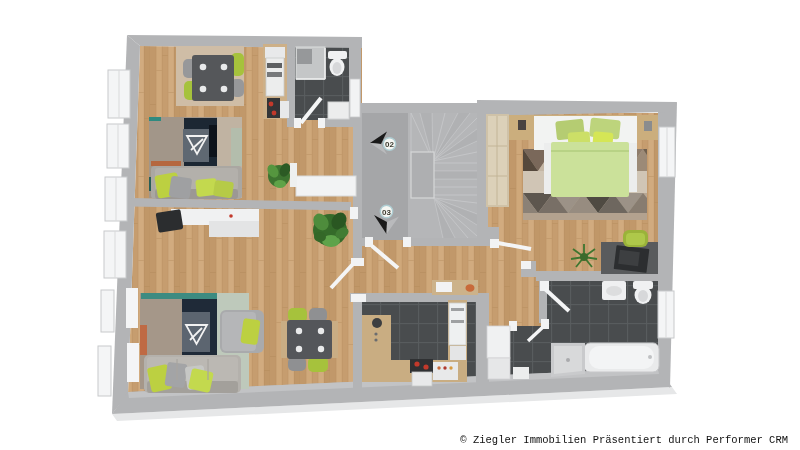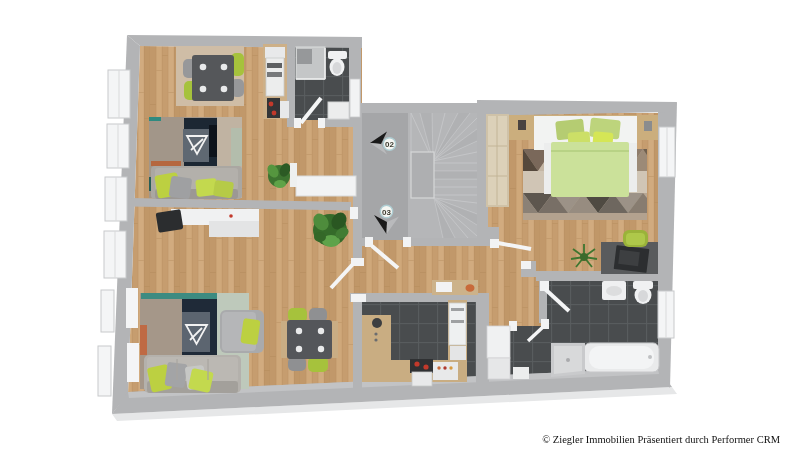--- a/index.html
+++ b/index.html
@@ -1,20 +1,20 @@
 <!DOCTYPE html>
 <html><head>
 <meta charset="utf-8">
 <style>
   html,body{margin:0;padding:0;background:#ffffff;}
   #stage{position:relative;width:800px;height:450px;background:#fdba74;overflow:hidden;
          font-family:"Liberation Sans", sans-serif;}
   svg{position:absolute;left:0;top:0;}
-  .cr{position:absolute;right:20px;top:434px;font-size:10.5px;color:#111;
-      font-family:Liberation Serif, serif;}
+  .cr{position:absolute;right:12px;top:434px;font-size:10.5px;color:#111;
+      font-family:Liberation Mono, monospace;}
 </style>
 </head>
 <body>
 <div id="stage">
 <svg width="800" height="450" viewBox="0 0 800 450">
 <defs>
   <pattern id="wood" width="30" height="84" patternUnits="userSpaceOnUse">
     <rect width="30" height="84" fill="#c8a172"></rect>
     <rect x="0" width="6" height="84" fill="#c1986a"></rect>
     <rect x="6" width="6" height="84" fill="#cfa87a"></rect>

